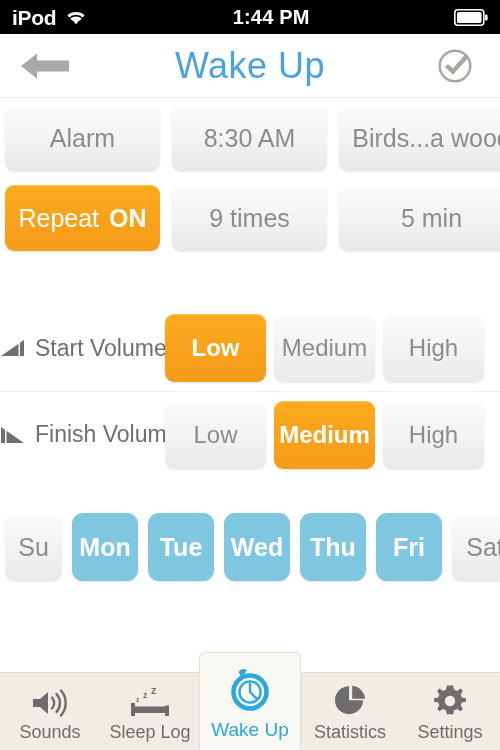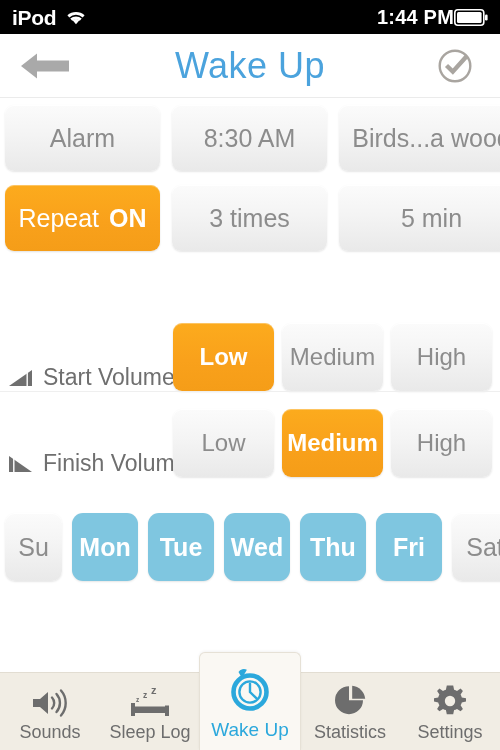--- a/index.html
+++ b/index.html
@@ -37,21 +37,21 @@
   .sb-carrier {
     color: #ffffff;
     font-size: 21px;
     font-weight: bold;
     letter-spacing: -0.3px;
     line-height: 1;
   }
   .sb-wifi { width: 24px; height: 18px; display:block; }
   .sb-center {
     flex: 1 1 auto;
-    text-align: right;
+    text-align: center;
     color: #ffffff;
     font-size: 20px;
     font-weight: bold;
     letter-spacing: 0.2px;
   }
   .sb-right { flex: 0 0 auto; display:flex; align-items:center; }
   .sb-battery { width: 34px; height: 17px; display:block; }
 
   
   .navbar {
@@ -130,22 +130,22 @@
   
   .vol-section {
     position: absolute;
     top: 305px; left: 0;
     width: 500px;
   }
   .vrow {
     position: relative;
     height: 86px;
     display: flex;
-    align-items: flex-end;
-    padding-left: 8px;
+    align-items: center;
+    padding-left: 0;
   }
   .vrow + .vrow { border-top: 1px solid #efefef; }
   .vlabel {
     display: flex;
     align-items: center;
     gap: 9px;
     width: 165px;
     flex: 0 0 165px;
   }
   .vlabel-text {
@@ -288,21 +288,21 @@
       <div class="pill cell-alarm">Alarm</div>
       <div class="pill cell-time">8:30 AM</div>
       <div class="pill cell-sound">Birds...a wood</div>
     </div>
 
     <div class="srow">
       <div class="pill on cell-repeat">
         <span class="light">Repeat</span>
         <span class="bold">ON</span>
       </div>
-      <div class="pill cell-times">3 times</div>
+      <div class="pill cell-times">9 times</div>
       <div class="pill cell-min">5 min</div>
     </div>
 
   </div>
 
   <div class="vol-section">
 
     <div class="vrow">
       <div class="vlabel">
         <span>

